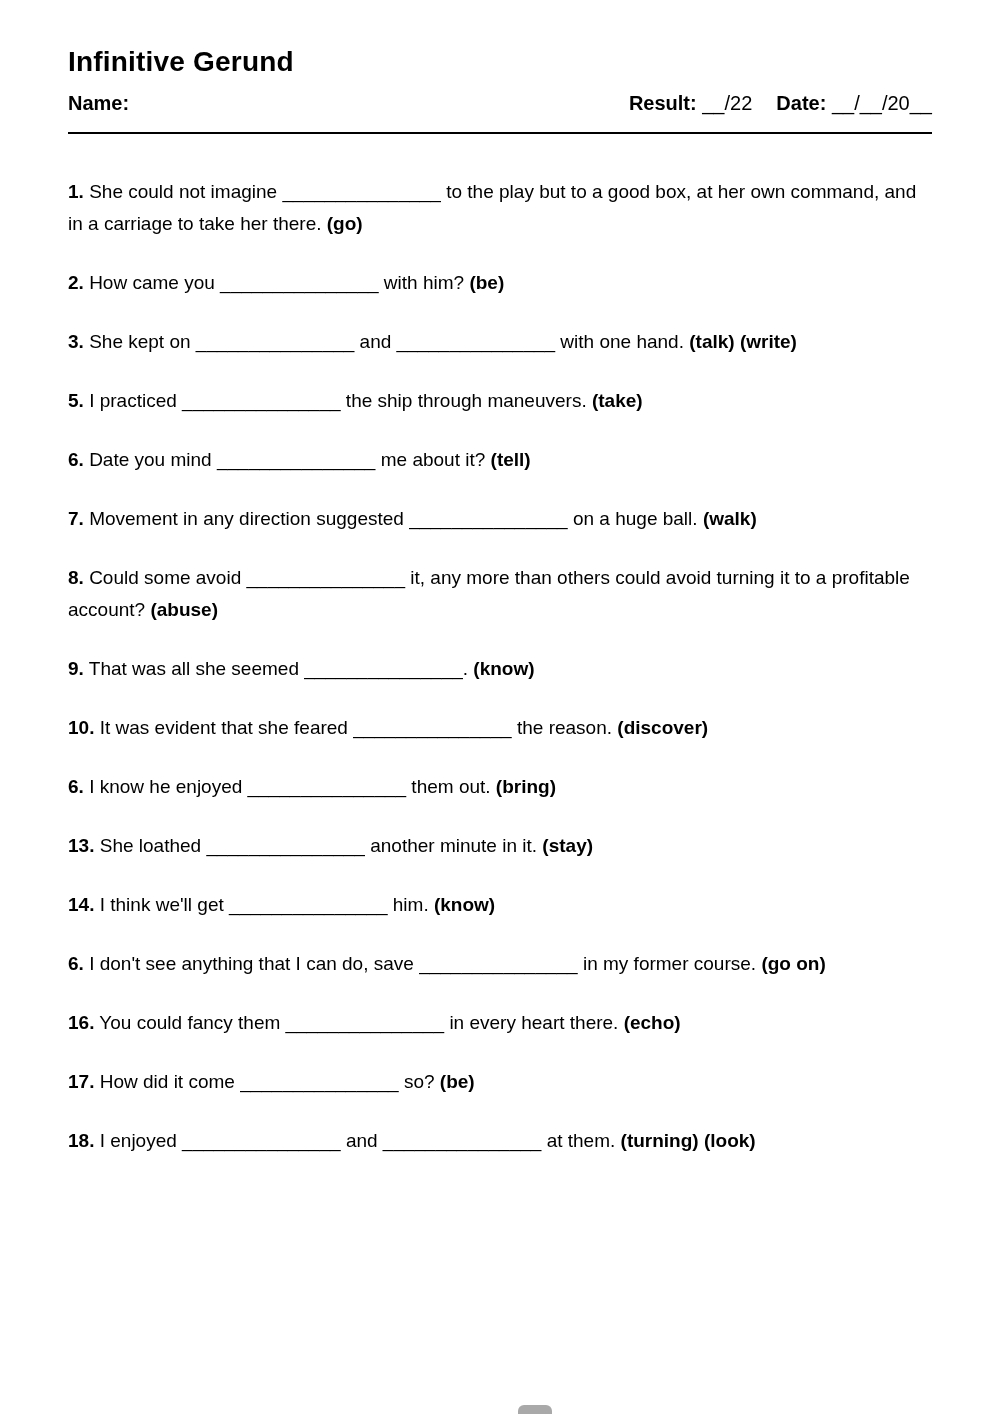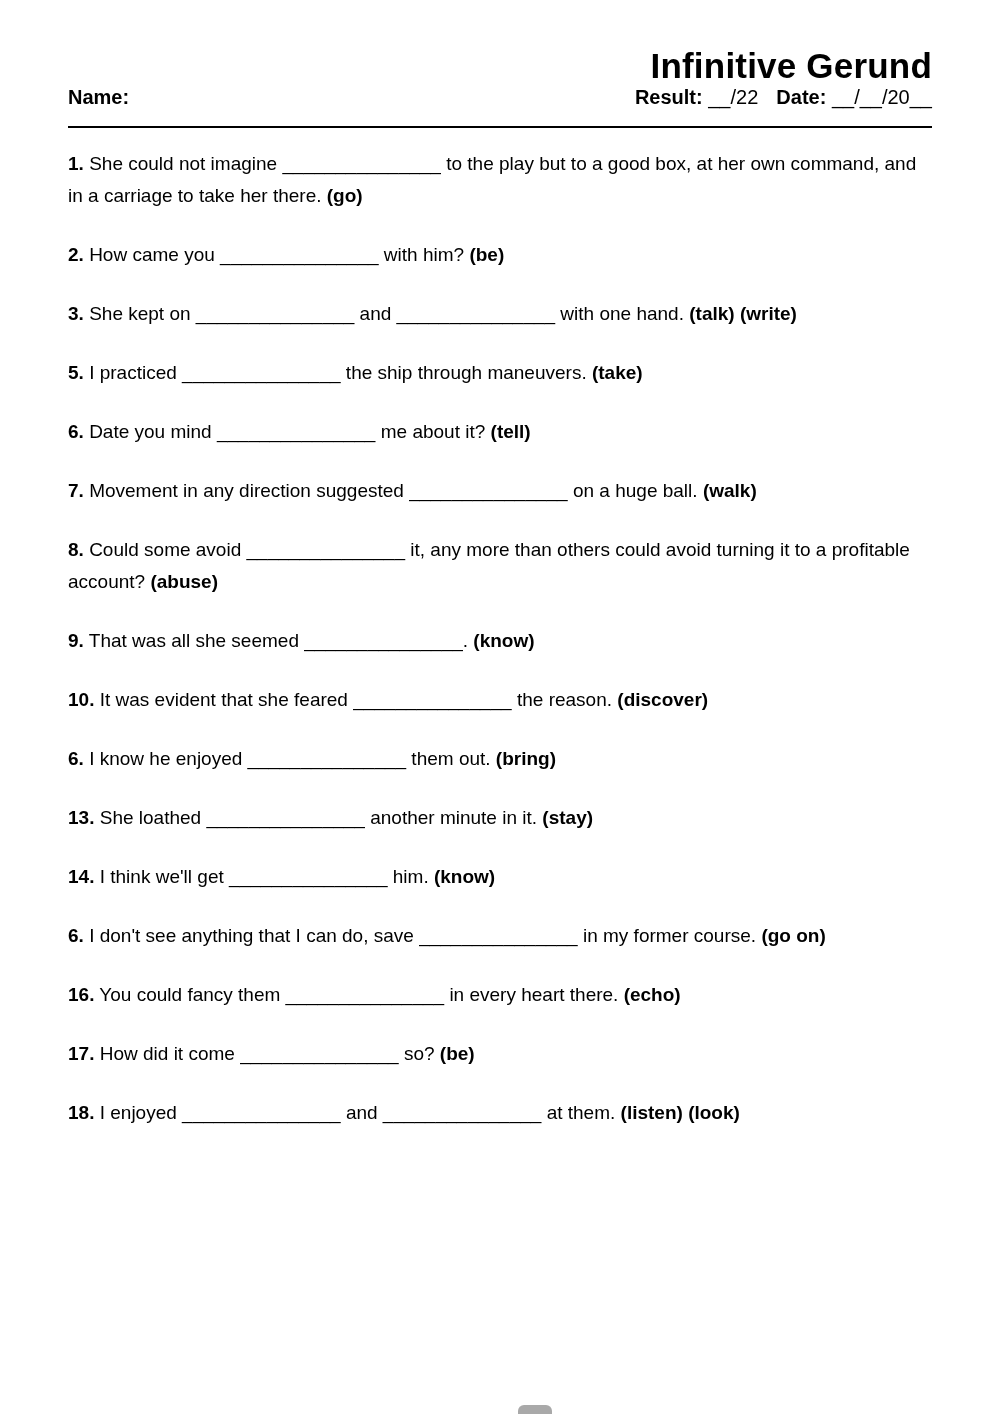--- a/index.html
+++ b/index.html
@@ -12,41 +12,40 @@
   }
   .page {
     position: relative;
     width: 1000px;
     height: 1414px;
     background: #ffffff;
     overflow: hidden;
     padding: 46px 68px 0 68px;
   }
   .title {
-    font-size: 35px;
+    font-size: 28px;
     font-weight: bold;
-    margin: 0 0 0 0;
+    margin: 0 0 14px 0;
     letter-spacing: 0.2px;
-    text-align: right;
   }
   .header-row {
     display: flex;
     justify-content: space-between;
     align-items: flex-end;
     font-size: 20px;
     padding-bottom: 17px;
     border-bottom: 2px solid #000000;
   }
   .header-left { font-weight: bold; }
-  .header-right { display: flex; gap: 18px; }
+  .header-right { display: flex; gap: 24px; }
   .field { white-space: nowrap; }
   .field .lbl { font-weight: bold; }
   .field .val { font-weight: normal; }
   .items {
-    margin-top: 20px;
+    margin-top: 42px;
   }
   .item {
     font-size: 19px;
     line-height: 32px;
     margin: 0 0 27px 0;
   }
   .item .num { font-weight: bold; }
   .item .hint { font-weight: bold; }
   .footer-partial {
     position: absolute;
@@ -90,18 +89,18 @@
     <p class="item"><span class="num">7.</span> <span>Movement in any direction suggested _______________ on a huge ball.</span> <span class="hint">(walk)</span></p>
     <p class="item"><span class="num">8.</span> <span>Could some avoid _______________ it, any more than others could avoid turning it to a profitable account?</span> <span class="hint">(abuse)</span></p>
     <p class="item"><span class="num">9.</span> <span>That was all she seemed _______________.</span> <span class="hint">(know)</span></p>
     <p class="item"><span class="num">10.</span> <span>It was evident that she feared _______________ the reason.</span> <span class="hint">(discover)</span></p>
     <p class="item"><span class="num">6.</span> <span>I know he enjoyed _______________ them out.</span> <span class="hint">(bring)</span></p>
     <p class="item"><span class="num">13.</span> <span>She loathed _______________ another minute in it.</span> <span class="hint">(stay)</span></p>
     <p class="item"><span class="num">14.</span> <span>I think we'll get _______________ him.</span> <span class="hint">(know)</span></p>
     <p class="item"><span class="num">6.</span> <span>I don't see anything that I can do, save _______________ in my former course.</span> <span class="hint">(go on)</span></p>
     <p class="item"><span class="num">16.</span> <span>You could fancy them _______________ in every heart there.</span> <span class="hint">(echo)</span></p>
     <p class="item"><span class="num">17.</span> <span>How did it come _______________ so?</span> <span class="hint">(be)</span></p>
-    <p class="item"><span class="num">18.</span> <span>I enjoyed _______________ and _______________ at them.</span> <span class="hint">(listen) (look)</span></p>
+    <p class="item"><span class="num">18.</span> <span>I enjoyed _______________ and _______________ at them.</span> <span class="hint">(turning) (look)</span></p>
   </div>
 
   <div class="footer-partial"></div>
 
 </div>
 
 </body></html>

